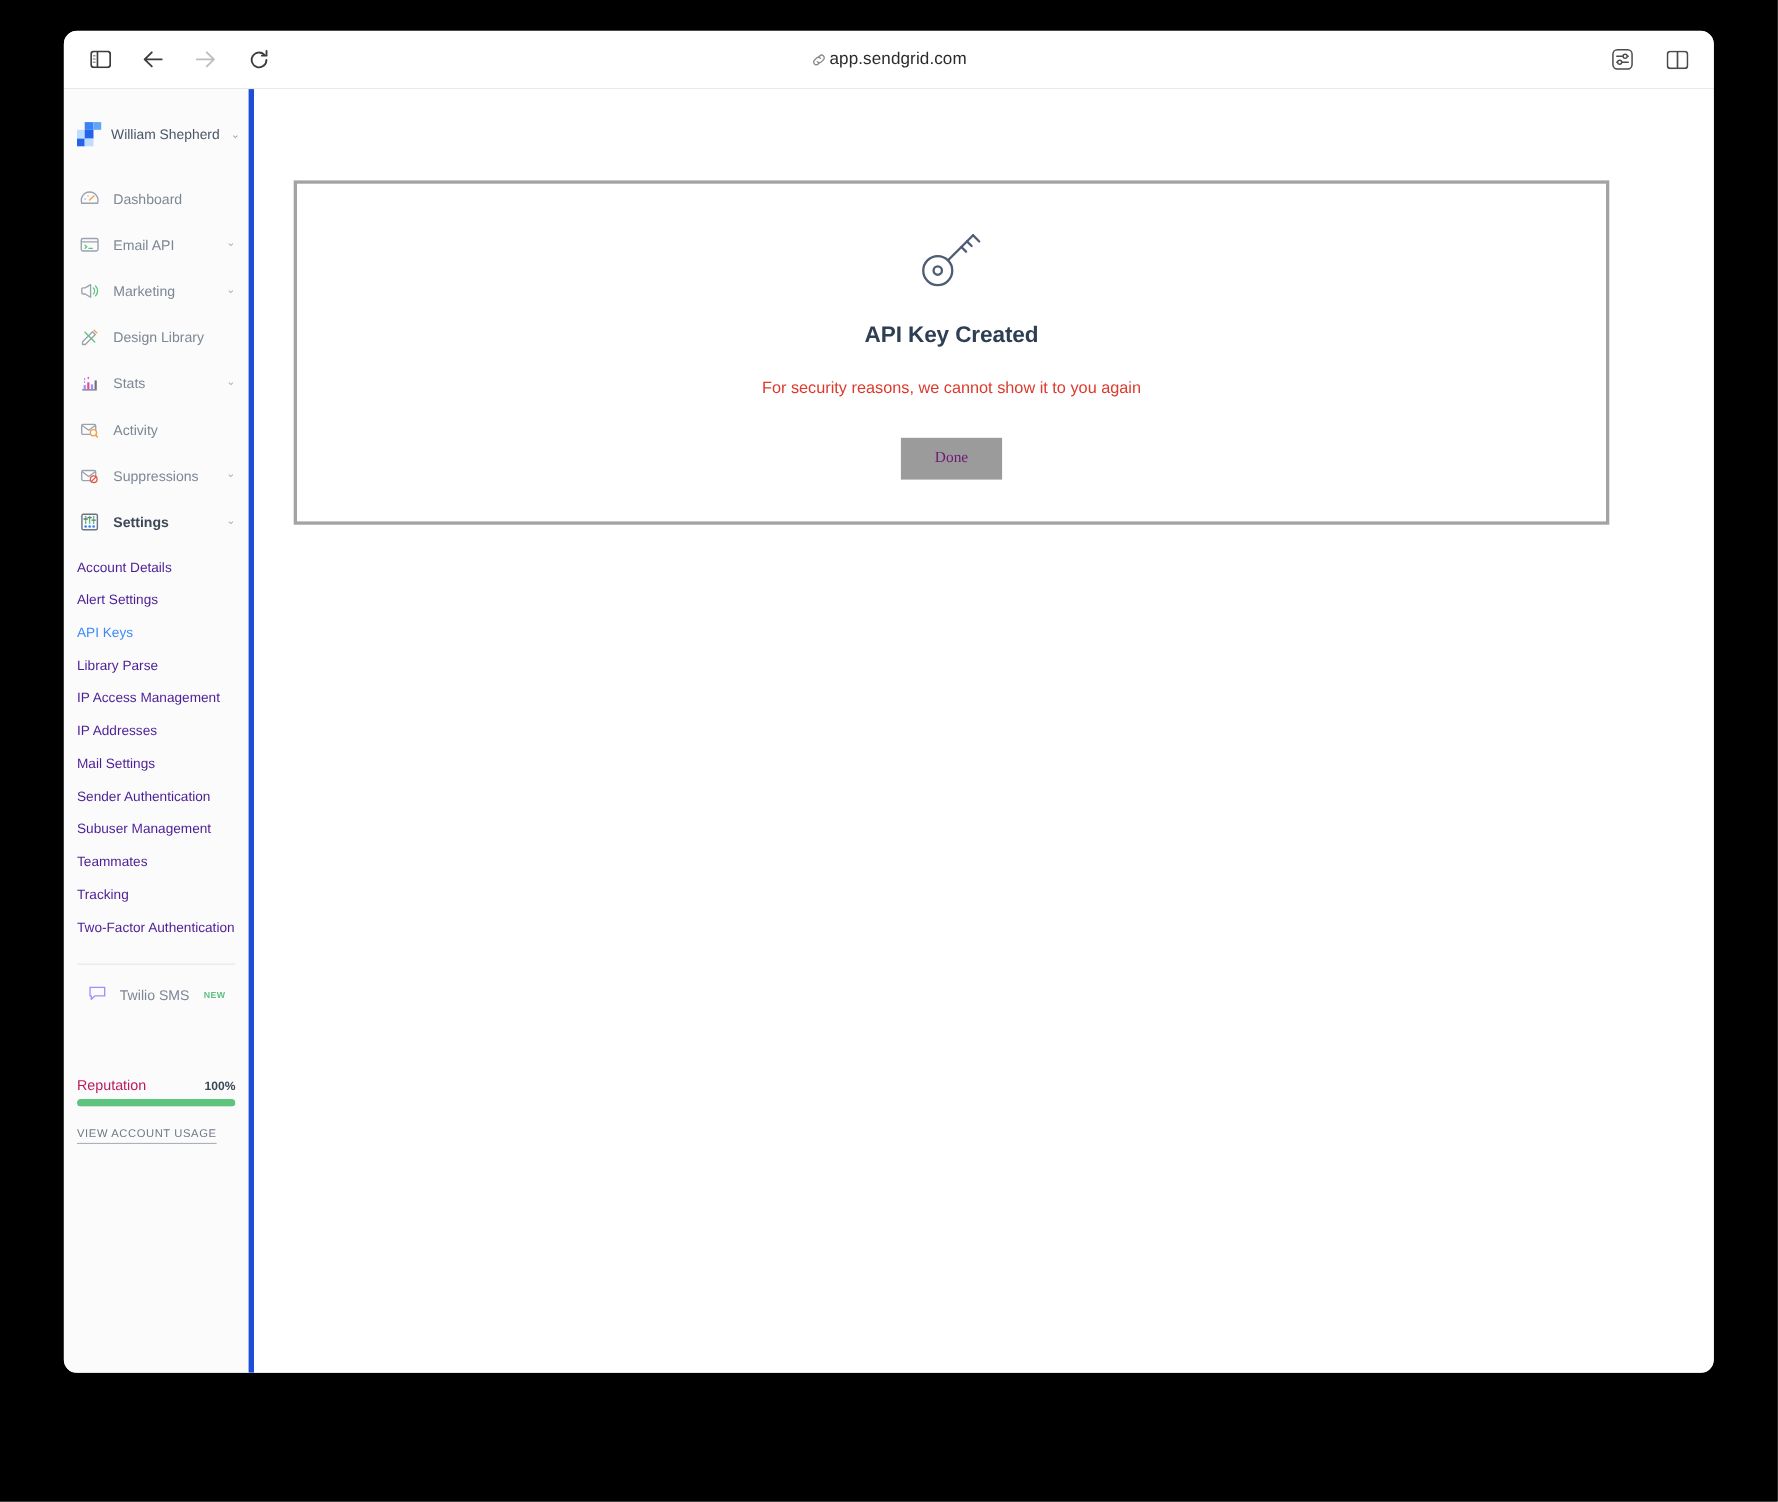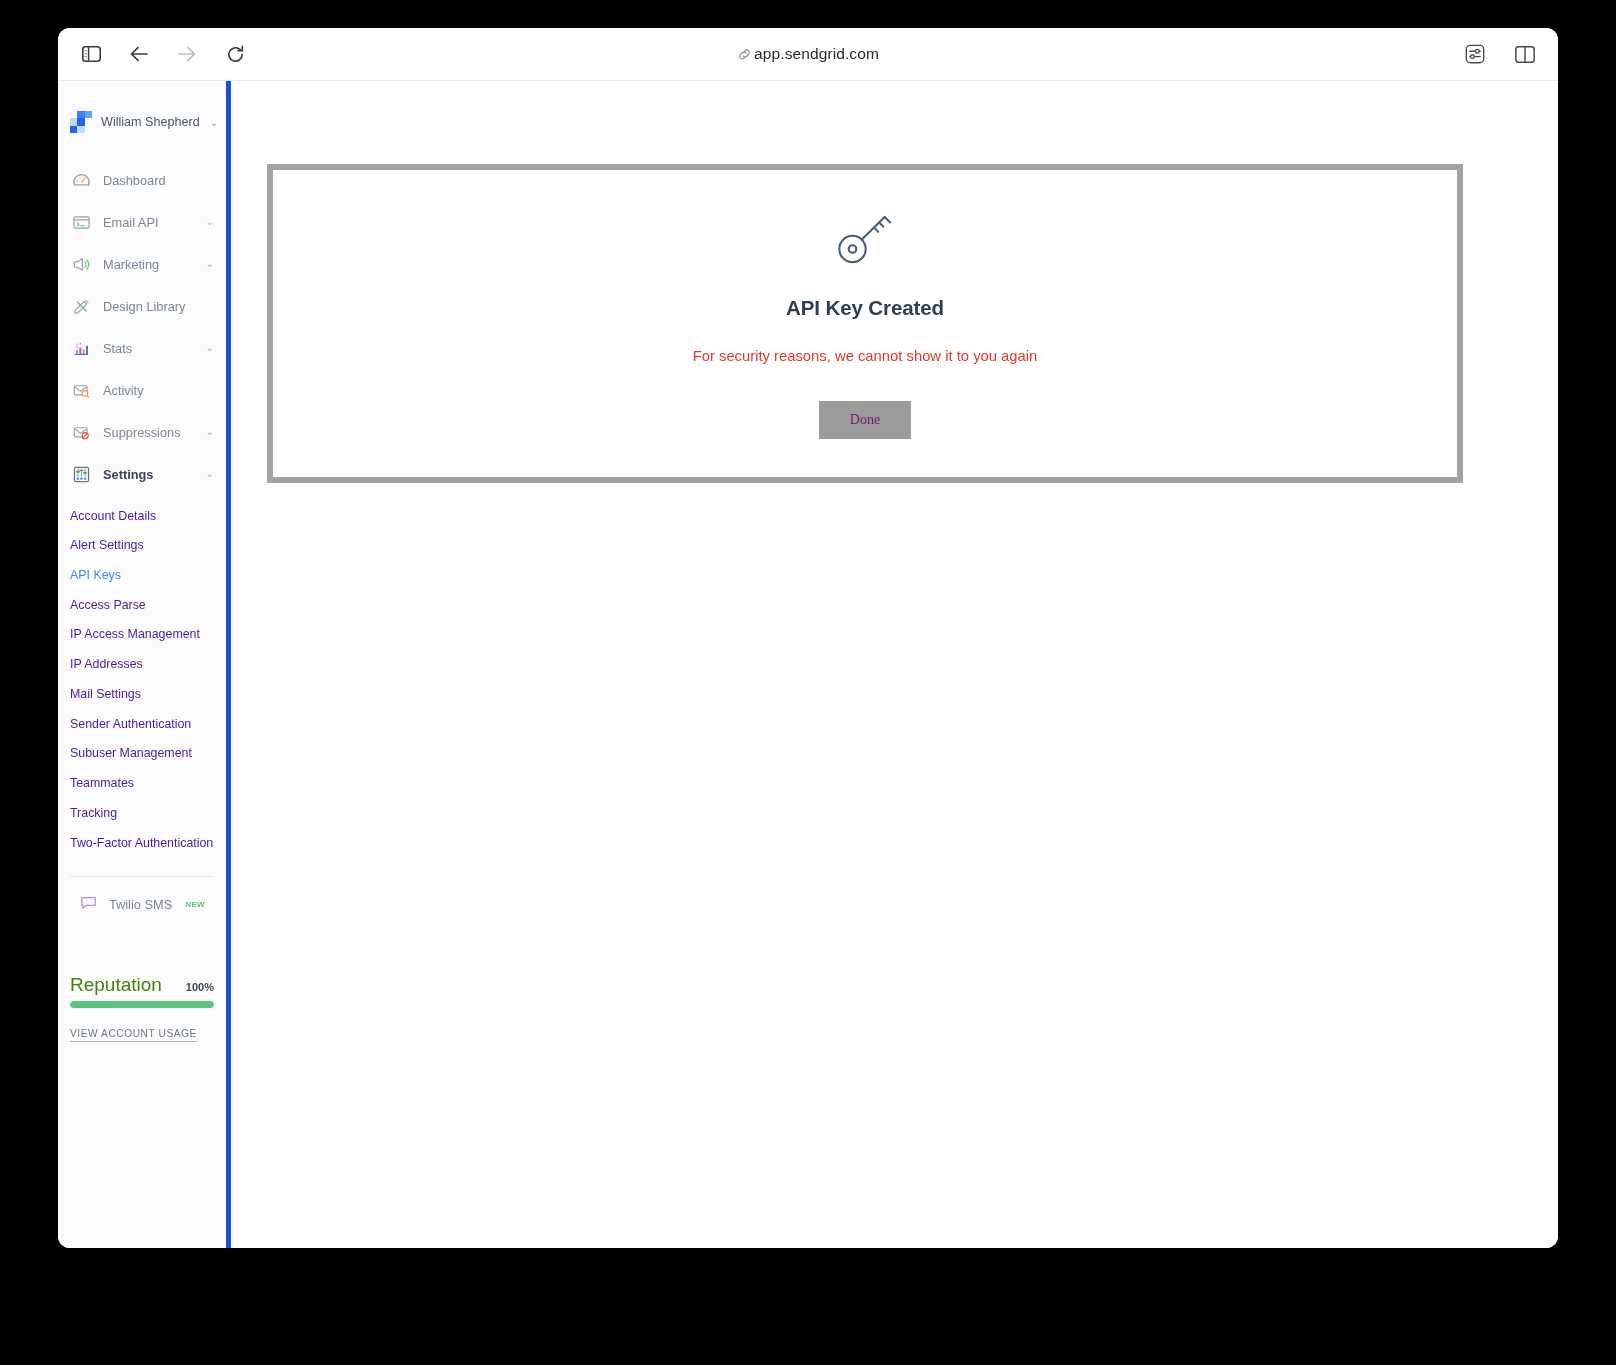--- a/index.html
+++ b/index.html
@@ -191,21 +191,21 @@
   }
 
   .reputation {
     padding: 22px 12px 0 12px;
   }
   .rep-head {
     display: flex;
     align-items: baseline;
     justify-content: space-between;
   }
-  .rep-title { font-size: 19px; color: #4d7c0f; }
+  .rep-title { font-size: 13px; color: #be185d; }
   .rep-value { font-size: 11px; color: #3c4858; font-weight: bold; margin-top: 43px; }
   .rep-bar {
     margin-top: 5px;
     height: 7px;
     border-radius: 4px;
     background: #e3e6ea;
     overflow: hidden;
   }
   .rep-fill {
     height: 100%;
@@ -232,21 +232,21 @@
     overflow: hidden;
     position: relative;
   }
 
   .card {
     position: absolute;
     left: 36px;
     top: 83px;
     width: 1196px;
     background: #ffffff;
-    border: 6px solid #a3a3a3;
+    border: 3px solid #a3a3a3;
     padding: 42px 0 38px 0;
     text-align: center;
   }
 
   .key-icon { display: flex; justify-content: center; margin-bottom: 28px; }
 
   .card-title {
     font-size: 20.5px;
     font-weight: bold;
     color: #2e3f54;
@@ -496,21 +496,21 @@
             <span class="ni-label">Settings</span>
             <span class="ni-caret">⌄</span>
           </div>
 
         </div>
 
         <div class="subnav">
           <div class="subnav-item">Account Details</div>
           <div class="subnav-item">Alert Settings</div>
           <div class="subnav-item active">API Keys</div>
-          <div class="subnav-item">Access Parse</div>
+          <div class="subnav-item">Library Parse</div>
           <div class="subnav-item">IP Access Management</div>
           <div class="subnav-item">IP Addresses</div>
           <div class="subnav-item">Mail Settings</div>
           <div class="subnav-item">Sender Authentication</div>
           <div class="subnav-item">Subuser Management</div>
           <div class="subnav-item">Teammates</div>
           <div class="subnav-item">Tracking</div>
           <div class="subnav-item">Two-Factor Authentication</div>
         </div>
 

